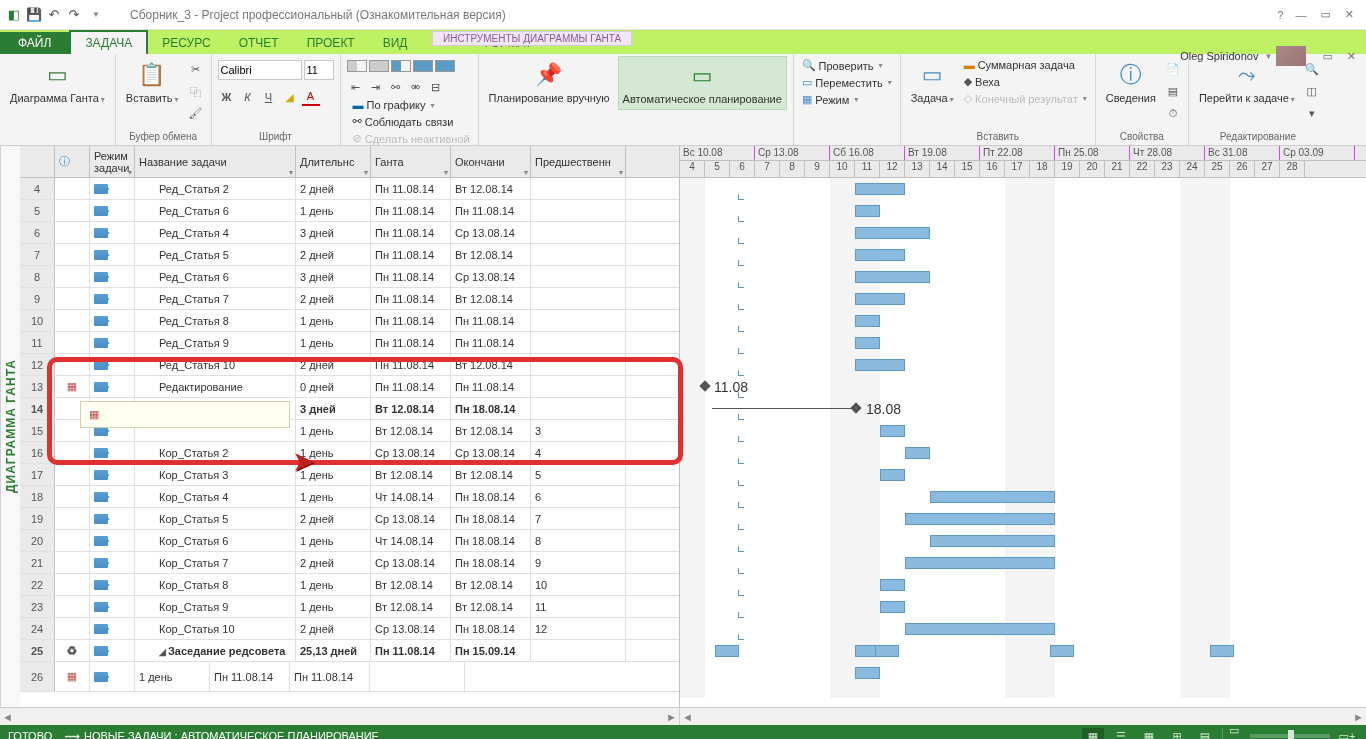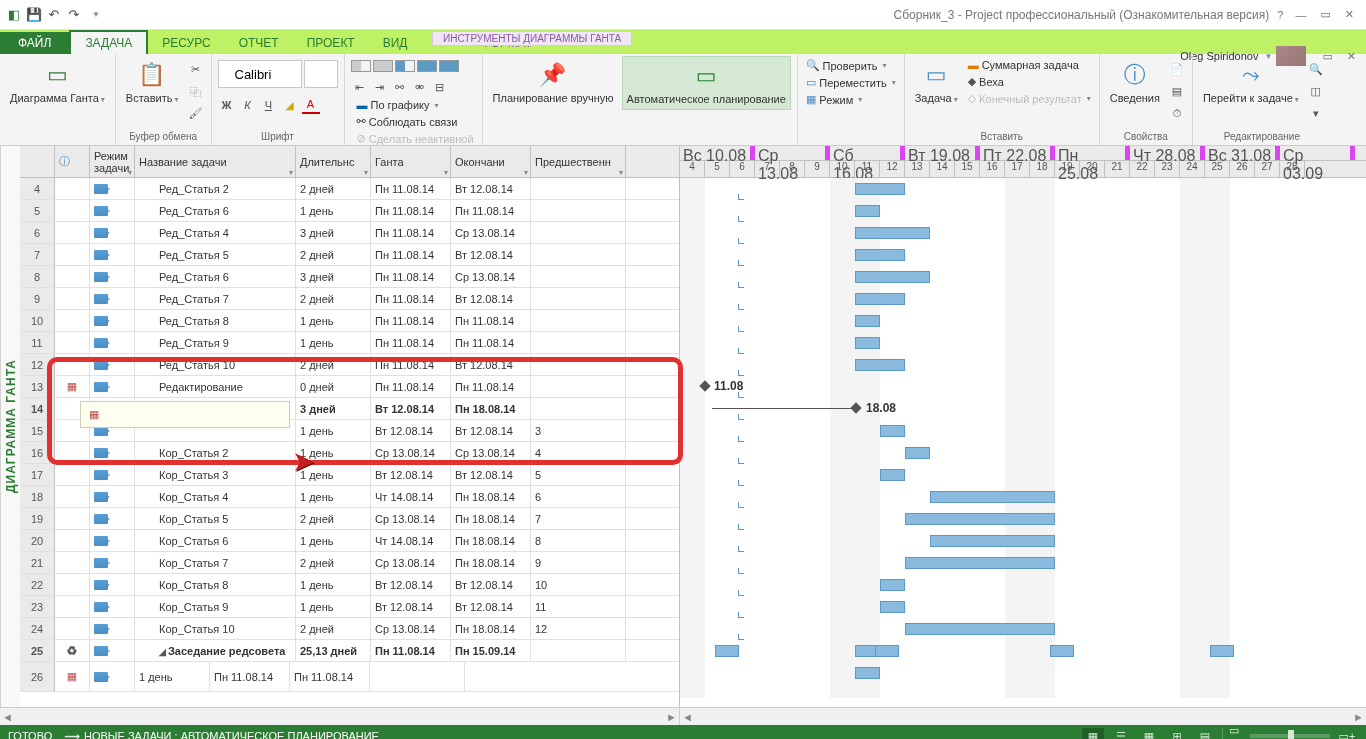--- a/index.html
+++ b/index.html
@@ -1,20 +1,20 @@
 <!DOCTYPE html>
 <html><head>
 <meta charset="utf-8">
 <style>
 *{box-sizing:border-box;margin:0;padding:0;font-family:"Segoe UI",Tahoma,sans-serif;font-size:11px;user-select:none}
 body{background:#fff;width:1366px;height:739px;overflow:hidden;position:relative}
 .tb{height:30px;display:flex;align-items:center;background:#fff;border-bottom:1px solid #e0e0e0}
 .tb-l{display:flex;align-items:center;gap:4px;padding:0 6px}
 .tb-ico{width:16px;height:16px;display:flex;align-items:center;justify-content:center;font-size:13px;color:#555}
-.tb-c{flex:1;text-align:center;display:flex;align-items:center;justify-content:flex-end;gap:20px}
+.tb-c{flex:1;text-align:center;display:flex;align-items:center;justify-content:flex-start;gap:20px}
 .tb-doc{color:#777;font-size:12px}
 .tb-r{display:flex;align-items:center;gap:8px;padding:0 8px;color:#777}
 .user{display:flex;align-items:center;gap:4px;color:#333;font-size:12px;padding:2px}
 .avatar{width:30px;height:20px;background:linear-gradient(135deg,#a88,#977)}
 .tabs{height:24px;display:flex;background:#bef264;align-items:flex-end}
 .tab{padding:4px 14px;font-size:12px;color:#2a7d32;cursor:pointer}
 .tab.file{background:#2a7d32;color:#fff;padding:4px 18px}
 .tab.act{border:2px solid #2a7d32;border-bottom:none;background:#f4f4f4;color:#2a7d32}
 .tab.fmt{color:#8a5a9e}
 .tabline2{position:absolute;top:31px;left:432px;display:flex;flex-direction:column;align-items:center}
@@ -22,21 +22,21 @@
 .rib{height:92px;background:#f4f4f4;border-bottom:1px solid #ccc;display:flex}
 .grp{border-right:1px solid #d8d8d8;padding:2px 6px 0;display:flex;flex-direction:column;position:relative}
 .grp-body{flex:1;display:flex;gap:4px;align-items:flex-start}
 .grp-lbl{text-align:center;color:#666;font-size:10px;padding:1px 0 3px}
 .bigbtn{display:flex;flex-direction:column;align-items:center;padding:4px 4px;gap:2px;text-align:center;min-width:44px;cursor:pointer}
 .bigbtn .ico{width:30px;height:30px;display:flex;align-items:center;justify-content:center;font-size:22px}
 .bigbtn .lbl{font-size:11px;line-height:12px;color:#333}
 .smrow{display:flex;align-items:center;gap:3px;padding:1px 2px;font-size:11px;color:#333;cursor:pointer;white-space:nowrap}
 .smrow.dis{color:#bbb}
 .fontsel{display:flex;gap:2px;margin-bottom:2px}
-.fontsel input{height:28px;border:1px solid #c8c8c8;padding:0 16px;font-size:13px;background:#fff}
+.fontsel input{height:20px;border:1px solid #c8c8c8;padding:0 2px;font-size:11px;background:#fff}
 .fontrow{display:flex;gap:3px;align-items:center}
 .fb{width:18px;height:18px;display:flex;align-items:center;justify-content:center;color:#555;cursor:pointer}
 .schg{display:flex;gap:2px;margin-bottom:4px}
 .schc{width:20px;height:12px;border:1px solid #999;display:flex}
 .schc span{flex:1}
 .actv{background:#d4e8d4;border:1px solid #b8d8b8}
 .dd{font-size:8px;color:#888;margin-left:2px}
 .sheet{display:flex;height:561px;position:relative}
 .vlbl{width:20px;writing-mode:vertical-rl;transform:rotate(180deg);display:flex;align-items:center;justify-content:center;color:#2a7d32;font-weight:bold;font-size:12px;background:#f8f8f8;border-right:1px solid #d0d0d0;letter-spacing:1px}
 .grid{width:660px;border-right:1px solid #c0c0c0;position:relative;overflow:hidden}
@@ -60,27 +60,27 @@
 .gr.tall{height:30px}
 .mico{width:14px;height:10px;background:linear-gradient(#5a9ed6,#4a8ec6);border-radius:1px;position:relative}
 .mico::after{content:"";position:absolute;right:-2px;top:3px;width:0;height:0;border-left:4px solid #4a8ec6;border-top:2px solid transparent;border-bottom:2px solid transparent}
 .recyc{color:#555;font-size:12px}
 .cal{font-size:11px;color:#c05050}
 .indent{margin-left:20px}
 .tri{color:#555;margin-right:2px;font-size:9px}
 .gantt{flex:1;position:relative;overflow:hidden}
 .gh{height:32px;background:#eaeaea;border-bottom:1px solid #c0c0c0;position:relative}
 .gh-wk{height:15px;display:flex;border-bottom:1px solid #c0c0c0}
-.gh-wk>div{width:75px;border-right:5px solid #d946ef;font-size:16px;padding:1px 3px;color:#555;flex-shrink:0}
+.gh-wk>div{width:75px;border-right:1px solid #d946ef;font-size:10px;padding:1px 3px;color:#555;flex-shrink:0}
 .gh-dy{height:16px;display:flex}
 .gh-dy>div{width:25px;border-right:1px solid #c0c0c0;font-size:10px;text-align:center;color:#555;flex-shrink:0}
 .gbars{position:relative}
 .gbar{position:absolute;height:12px;background:#8abadd;border:1px solid #5a9ac4}
 .gdia{position:absolute;width:8px;height:8px;background:#555;transform:rotate(45deg)}
-.glbl{position:absolute;font-size:12px;font-weight:bold;color:#333}
+.glbl{position:absolute;font-size:14px;font-weight:normal;color:#333}
 .gstrip{position:absolute;top:0;bottom:0;background:#f4f4f4}
 .redbox{position:absolute;border:5px solid #e03030;border-radius:10px;pointer-events:none;z-index:40}
 .tooltip{position:absolute;background:#fffff0;border:1px solid #d0d0b0;padding:6px 8px;font-size:11px;color:#555;width:210px;z-index:50;line-height:13px}
 .cursor2{position:absolute;z-index:60;font-size:28px;color:#c02020;text-shadow:1px 1px 0 #700}
 .sb{height:22px;background:#2a7d32;color:#fff;display:flex;align-items:center;padding:0 8px;gap:12px;font-size:11px}
 .sb-mode{display:flex;align-items:center;gap:4px}
 .sb-r{margin-left:auto;display:flex;align-items:center;gap:6px}
 .sb-ico{width:22px;height:16px;display:flex;align-items:center;justify-content:center;cursor:pointer;color:#d4e8d4}
 .sb-ico.on{background:#1f5f26}
 .hsb{height:18px;background:#f0f0f0;border-top:1px solid #ccc;display:flex}

